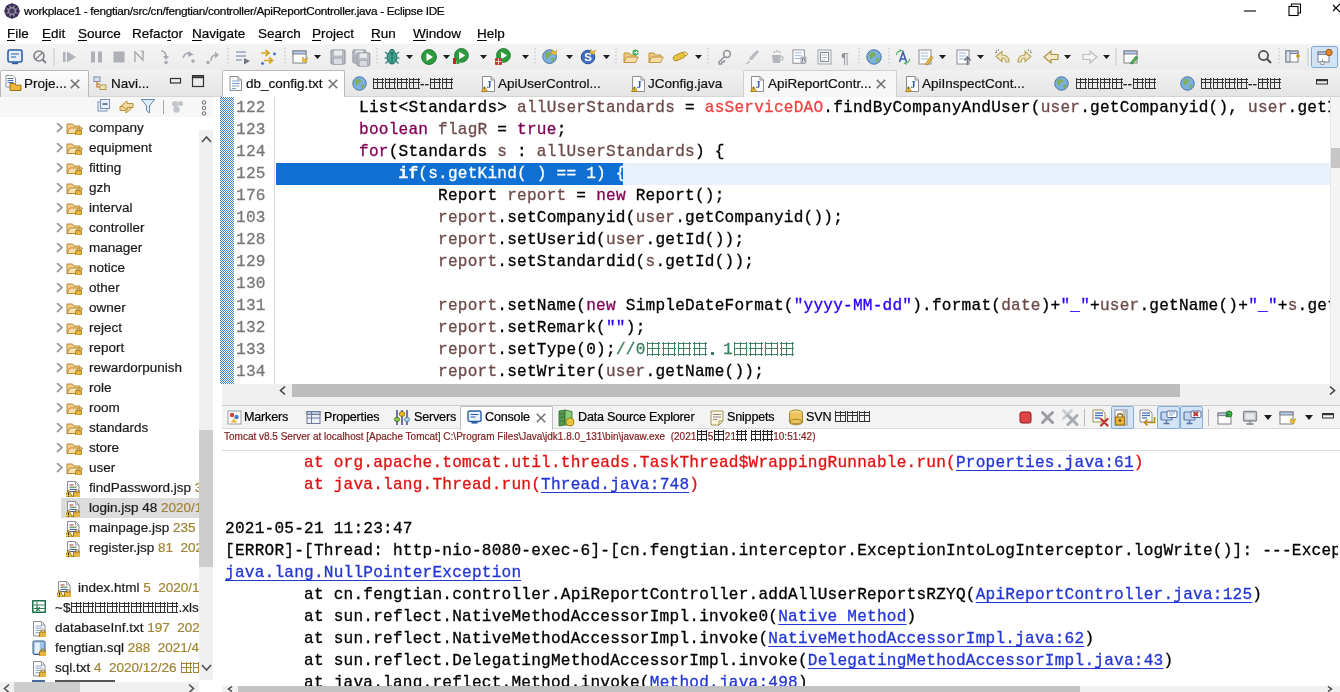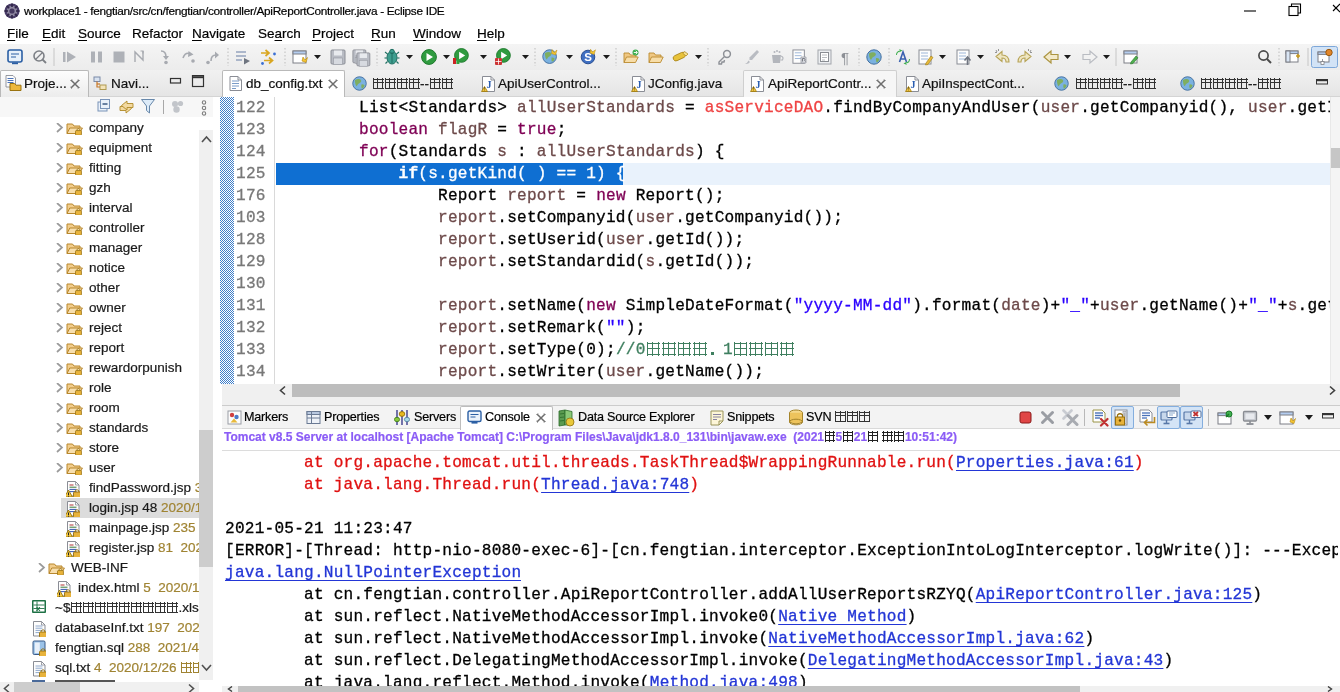--- a/index.html
+++ b/index.html
@@ -59,21 +59,21 @@
 .cm{color:#3f7f5f;}
 .vr{color:#6d4a4a;}
 .fd{color:#ef4444;}
 #ehsb{left:222px;top:384px;width:1118px;height:13px;background:#f0f0f0;}
 #evsb{left:1330px;top:97px;width:10px;height:287px;background:#f4f4f4;border-left:1px solid #e8e8e8;}
 
 #bottompanel{left:222px;top:397px;width:1118px;height:295px;background:#fff;}
 #bpsash{left:0;top:0;width:1118px;height:8px;background:#f0f0f0;}
 #bptabs{left:0;top:8px;width:1118px;height:24px;background:#f3f3f3;border-top:1px solid #cccccc;border-bottom:1px solid #d9d9d9;}
 .bptab{position:absolute;top:4px;font-size:12.6px;letter-spacing:-.2px;color:#000;white-space:nowrap;}
-#conlabel{left:2px;top:33px;width:1114px;overflow:hidden;font-size:12px;color:#8b5cf6;white-space:nowrap;font-weight:bold;}
+#conlabel{left:2px;top:33px;width:1114px;overflow:hidden;font-size:10px;color:#7f1d1d;white-space:nowrap;}
 .con{position:absolute;left:3px;max-width:1113px;overflow:hidden;height:22px;line-height:22px;white-space:pre;
  font-family:"Liberation Mono",monospace;font-size:16.1px;letter-spacing:.22px;color:#000;}
 .cerr{color:#e01212;}
 .clink{color:#2336d6;text-decoration:underline;text-underline-offset:2.5px;}
 #chsb{left:0;top:289px;width:1118px;height:6px;background:#f0f0f0;}
 </style>
 </head>
 <body>
 <div class="abs" id="titlebar">
   <svg class="abs" style="left:4px;top:3px" width="16" height="16" viewBox="0 0 16 16">
@@ -770,30 +770,20 @@
           <use href="#jspf"></use>
         </svg>
         <span class="abs nm" style="left:89px">mainpage.jsp <span class="dec">235</span></span>
       </div>
 <div class="trow" style="top:441px">
         <svg class="abs" style="left:66px;top:2px" width="14" height="17" viewBox="-1 -1 14 17">
           <use href="#jspf"></use>
         </svg>
         <span class="abs nm" style="left:89px">register.jsp <span class="dec">81&nbsp; 202</span></span>
       </div>
-<div class="trow" style="top:461px">
-        <svg class="abs" style="left:38px;top:5px" width="8" height="10" viewBox="0 0 8 10">
-          <use href="#chev"></use>
-        </svg>
-        <svg class="abs" style="left:48px;top:3px" width="17" height="14" viewBox="0 0 17 14">
-          <use href="#fold"></use>
-          <use href="#lock" transform="translate(9.5,7) scale(.85)"></use>
-        </svg>
-        <span class="abs nm" style="left:71px">WEB-INF</span>
-      </div>
 <div class="trow" style="top:481px">
         <svg class="abs" style="left:57px;top:2px" width="14" height="17" viewBox="-1 -1 14 17">
           <use href="#jspf"></use>
         </svg>
         <span class="abs nm" style="left:78px">index.html <span class="dec">5&nbsp; 2020/12,</span></span>
       </div>
 <div class="trow" style="top:501px">
         <svg class="abs" style="left:32px;top:2px" width="14" height="14" viewBox="0 0 14 14">
           <use href="#xlsf"></use>
         </svg>

